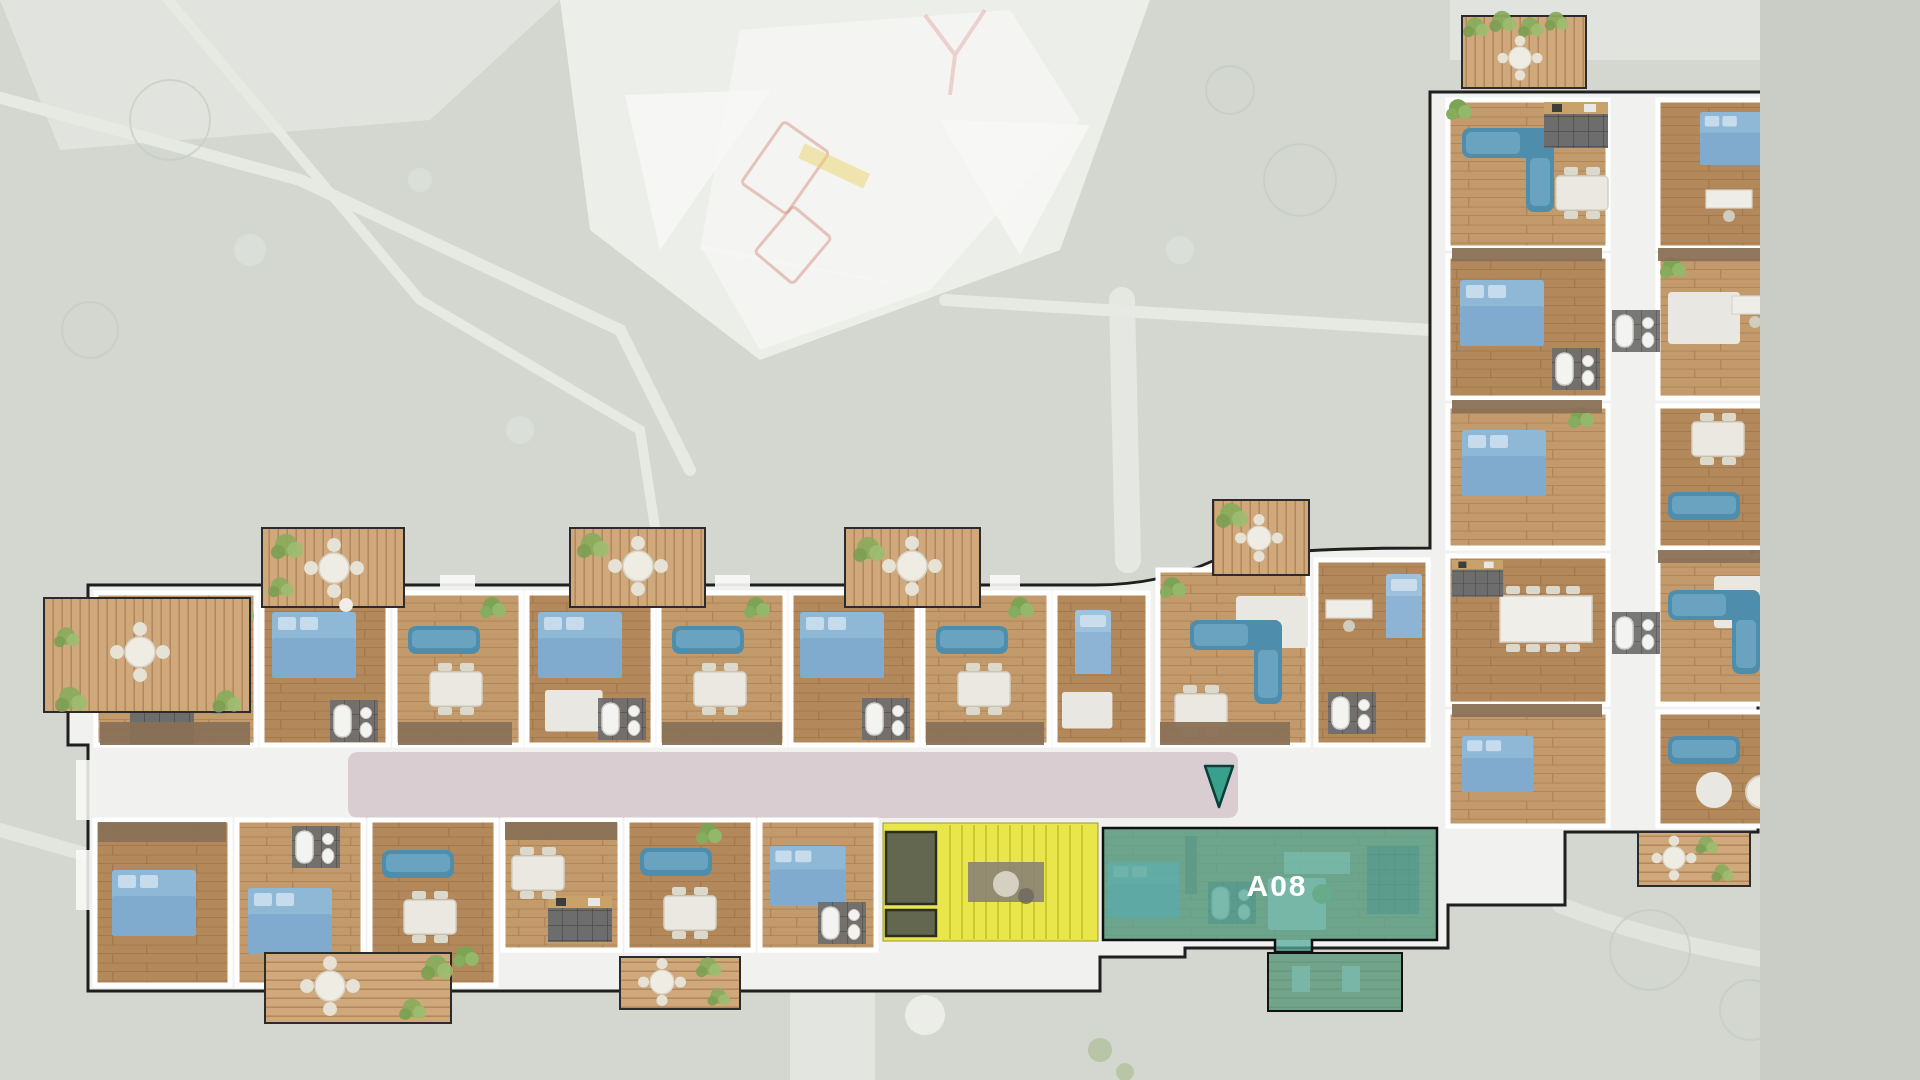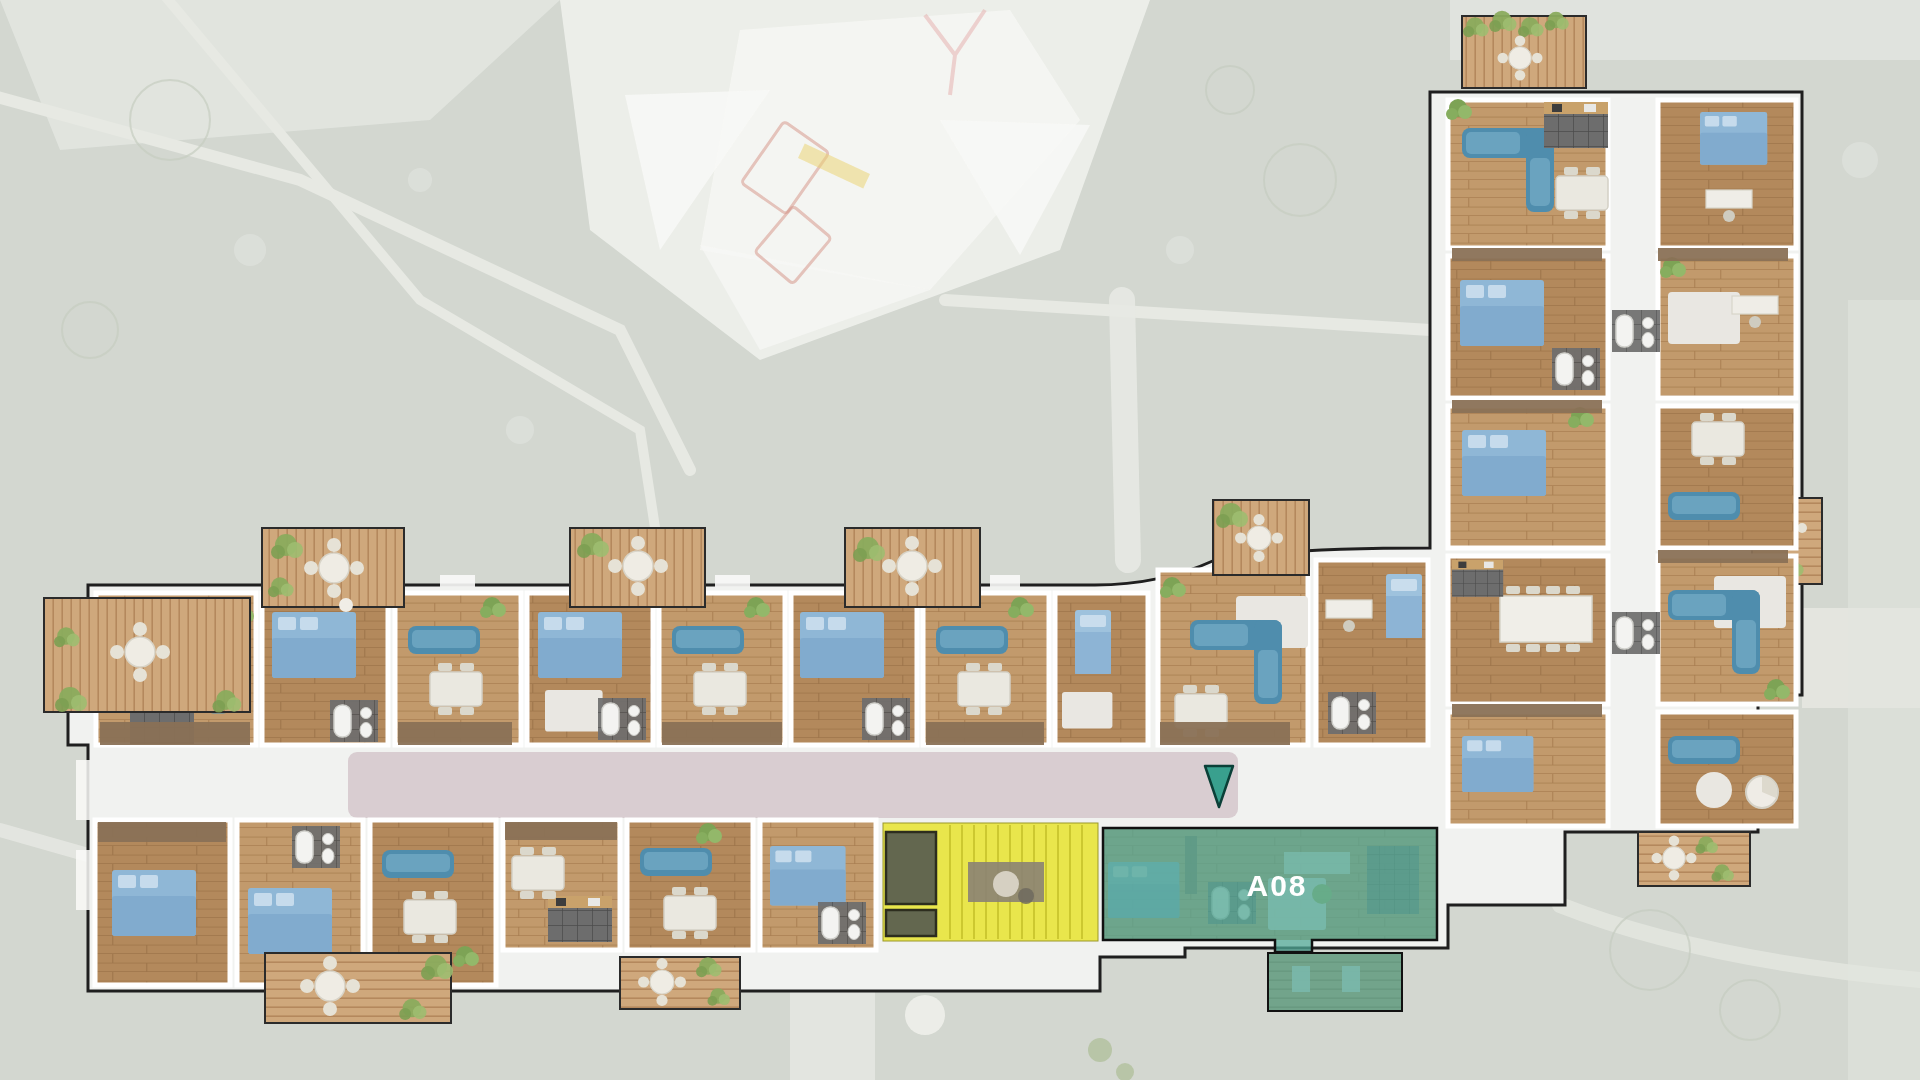--- a/index.html
+++ b/index.html
@@ -1,16 +1,16 @@
 <!DOCTYPE html>
 <html><head>
 <meta charset="utf-8">
 <style>
   html,body{margin:0;padding:0;background:#c9cdc6;}
-  .canvas{position:relative;width:1920px;height:1080px;overflow:hidden;
+  .canvas{position:relative;width:1760px;height:1080px;overflow:hidden;
           font-family:"Liberation Sans","DejaVu Sans",sans-serif;}
   .canvas svg{position:absolute;inset:0;display:block;}
   .room{stroke:#ffffff;stroke-width:5;}
   .deck{stroke:#2b2b2b;stroke-width:2;}
   .strip{fill:#8a7156;opacity:.95;}
   .pathline{stroke:#e7e9e3;fill:none;stroke-linecap:round;}
   .unit-label{font-family:"Liberation Sans","DejaVu Sans",sans-serif;
               font-weight:bold;font-size:30px;letter-spacing:2px;}
 </style>
 </head>

